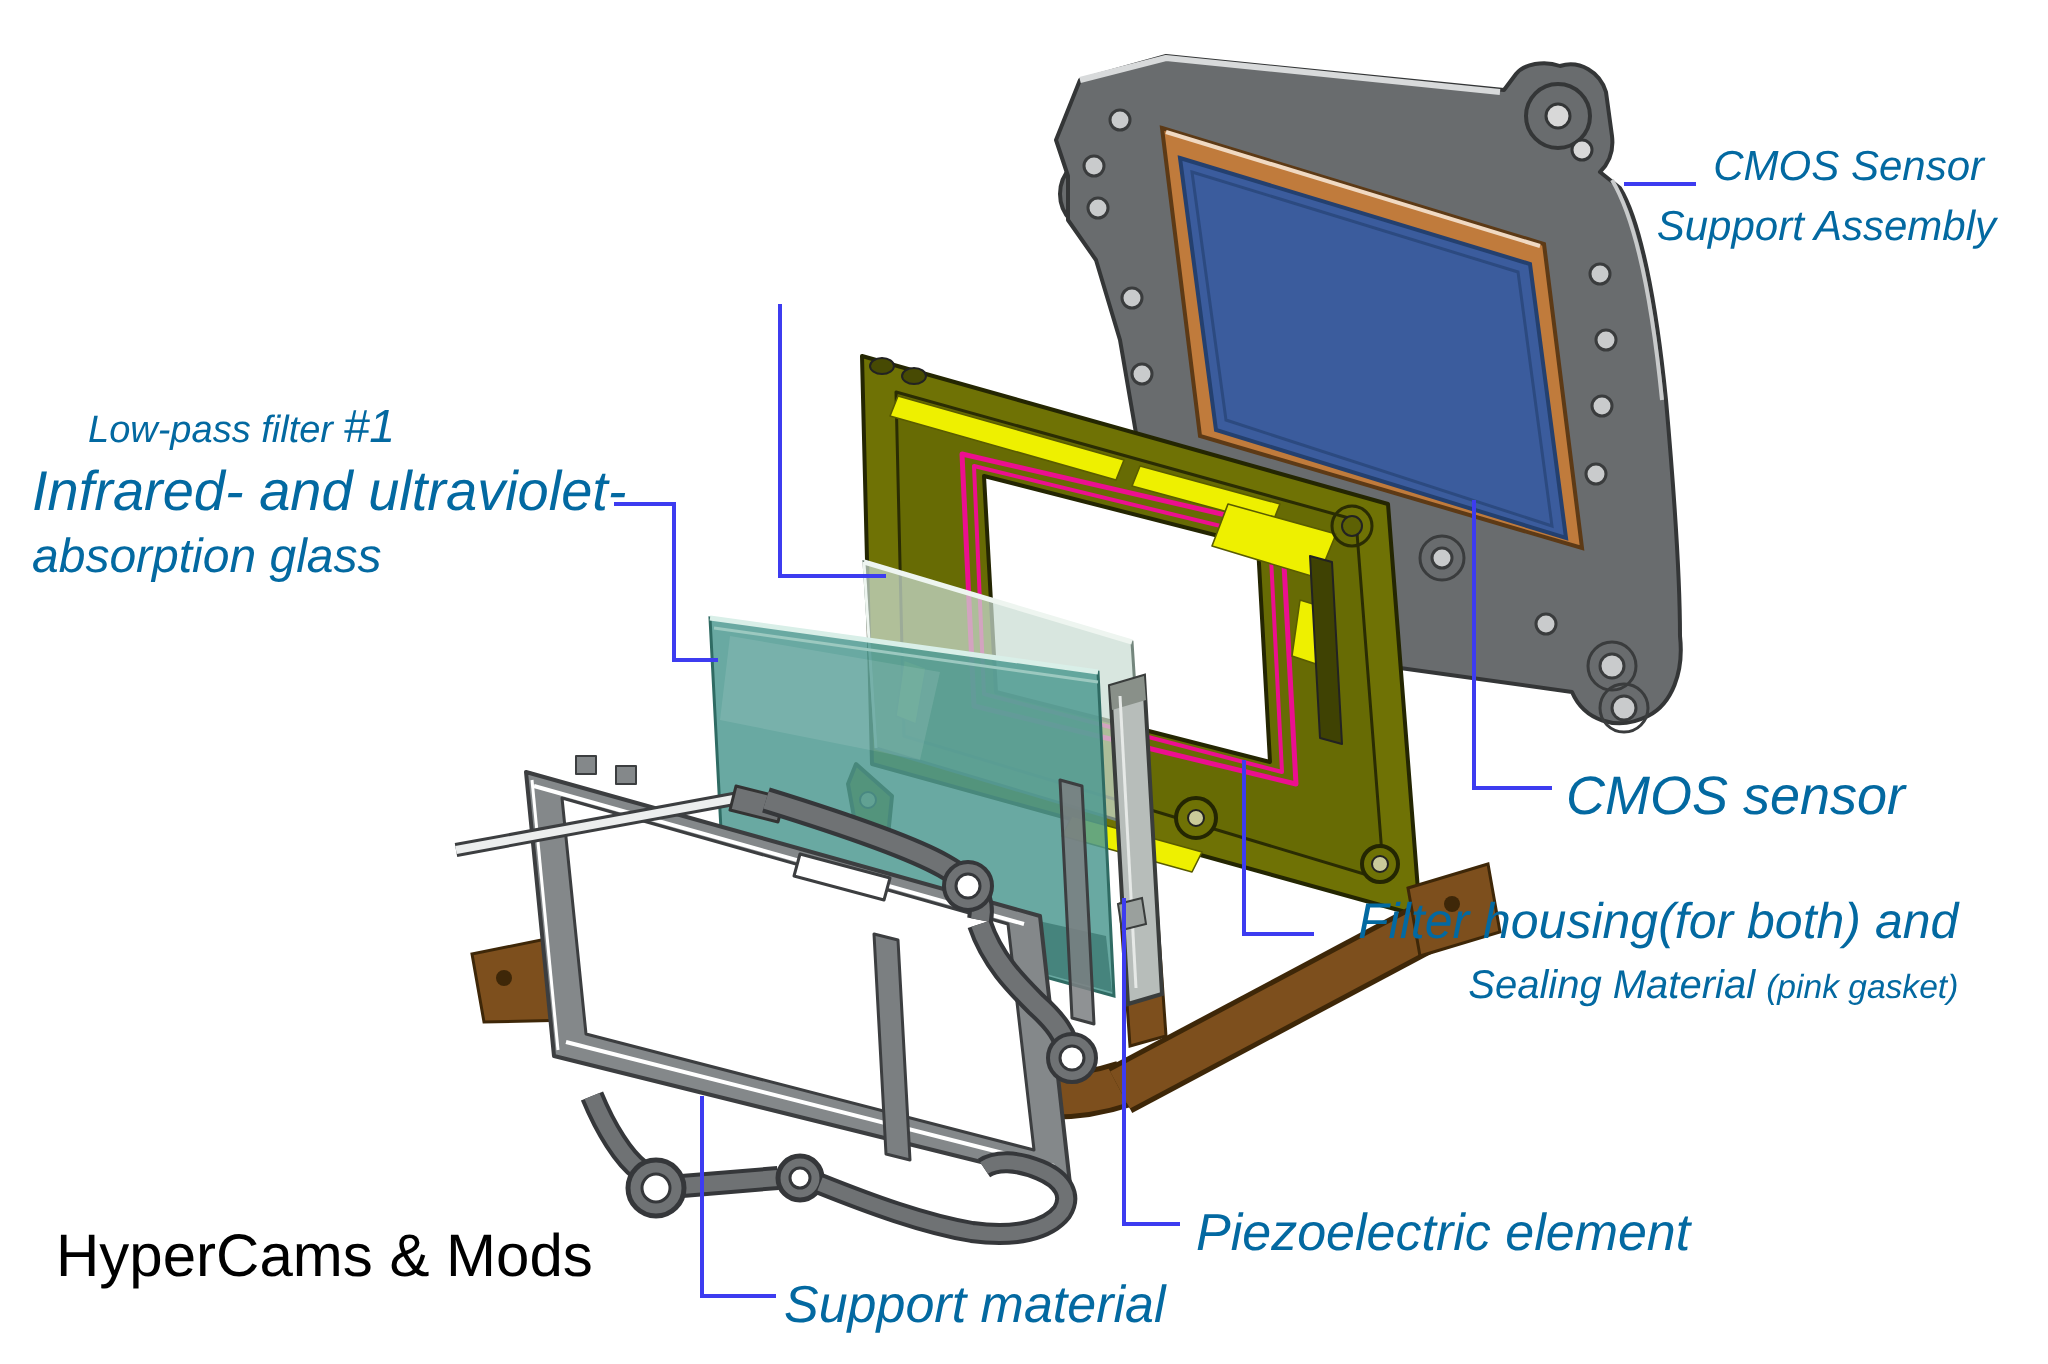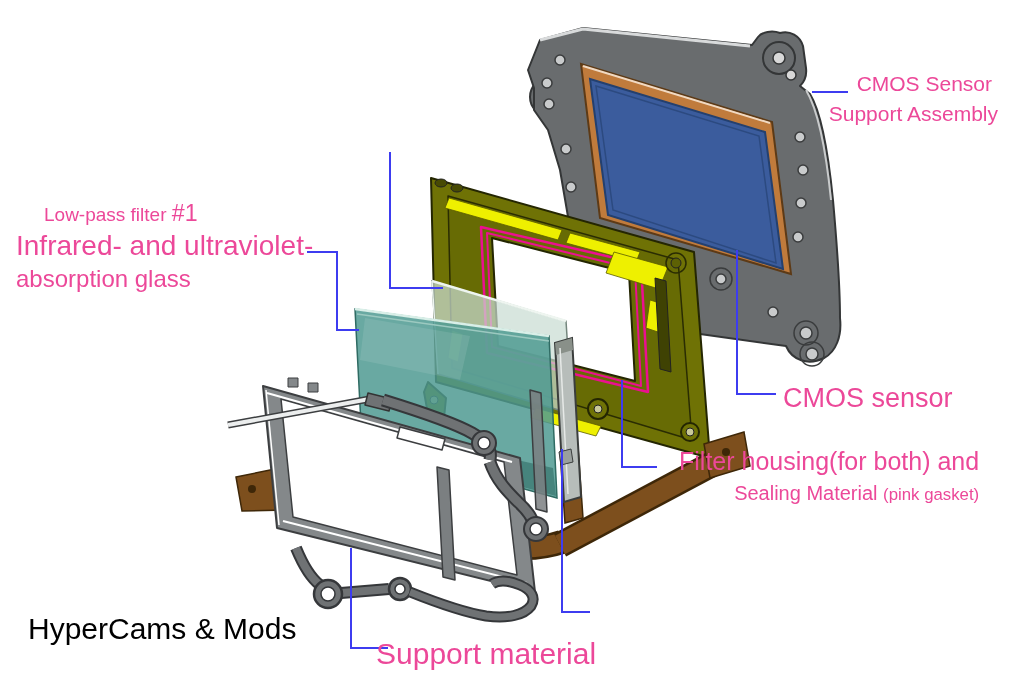--- a/index.html
+++ b/index.html
@@ -5,21 +5,21 @@
   html,body{margin:0;padding:0;background:#ffffff;}
   .stage{
     position:relative;
     width:1024px;height:682px;
     background:#ffffff;
     overflow:hidden;
     font-family:"Liberation Sans", sans-serif;
     color:#141414;
   }
   .stage svg{position:absolute;left:0;top:0;}
-  .label{position:absolute;color:#ec4899;white-space:nowrap;}
+  .label{position:absolute;color:#0369a1;white-space:nowrap;font-style:italic;}
   .lab-line{display:block;}
   .big-num{font-size:1.22em;}
   .small-note{font-size:0.84em;}
   .wm{position:absolute;font-size:30px;color:#000000;}
 </style>
 </head>
 <body>
 
 <div class="stage">
 
@@ -185,22 +185,25 @@
 
   <div class="label" style="left:783px;top:383px;font-size:27px;">
     <span>CMOS sensor</span>
   </div>
 
   <div class="label" style="left:679px;top:445px;line-height:32px;text-align:right;">
     <span class="lab-line" style="font-size:25px;">Filter housing(for both) and</span>
     <span class="lab-line" style="font-size:20px;"><span>Sealing Material </span><span class="small-note">(pink gasket)</span></span>
   </div>
 
-
-  <div class="label" style="left:376px;top:637px;font-size:30px;">
+  <div class="label" style="left:598px;top:601px;font-size:26px;">
+    <span>Piezoelectric element</span>
+  </div>
+
+  <div class="label" style="left:392px;top:637px;font-size:26px;">
     <span>Support material</span>
   </div>
 
   <div class="wm" style="left:28px;top:612px;">
     <span>HyperCams &amp; Mods</span>
   </div>
 
 </div>
 
 </body></html>

